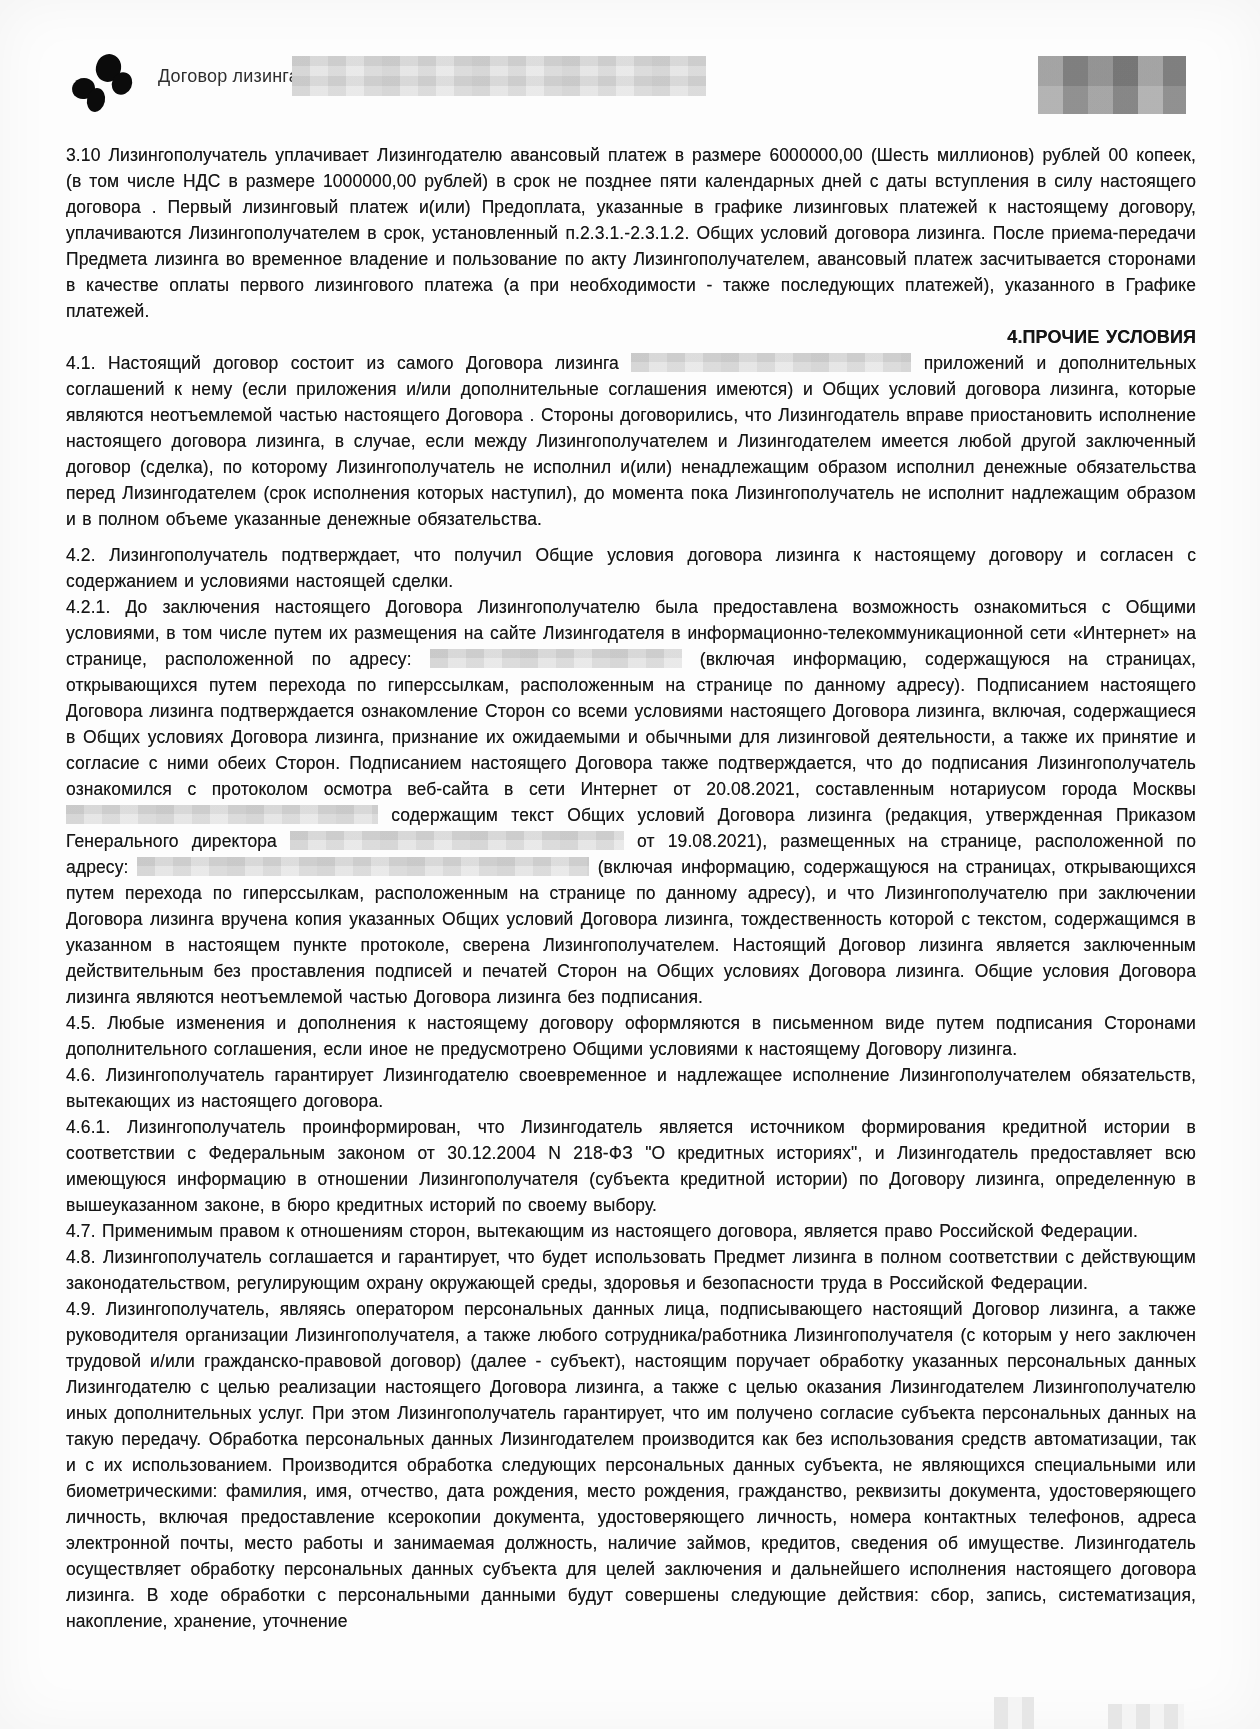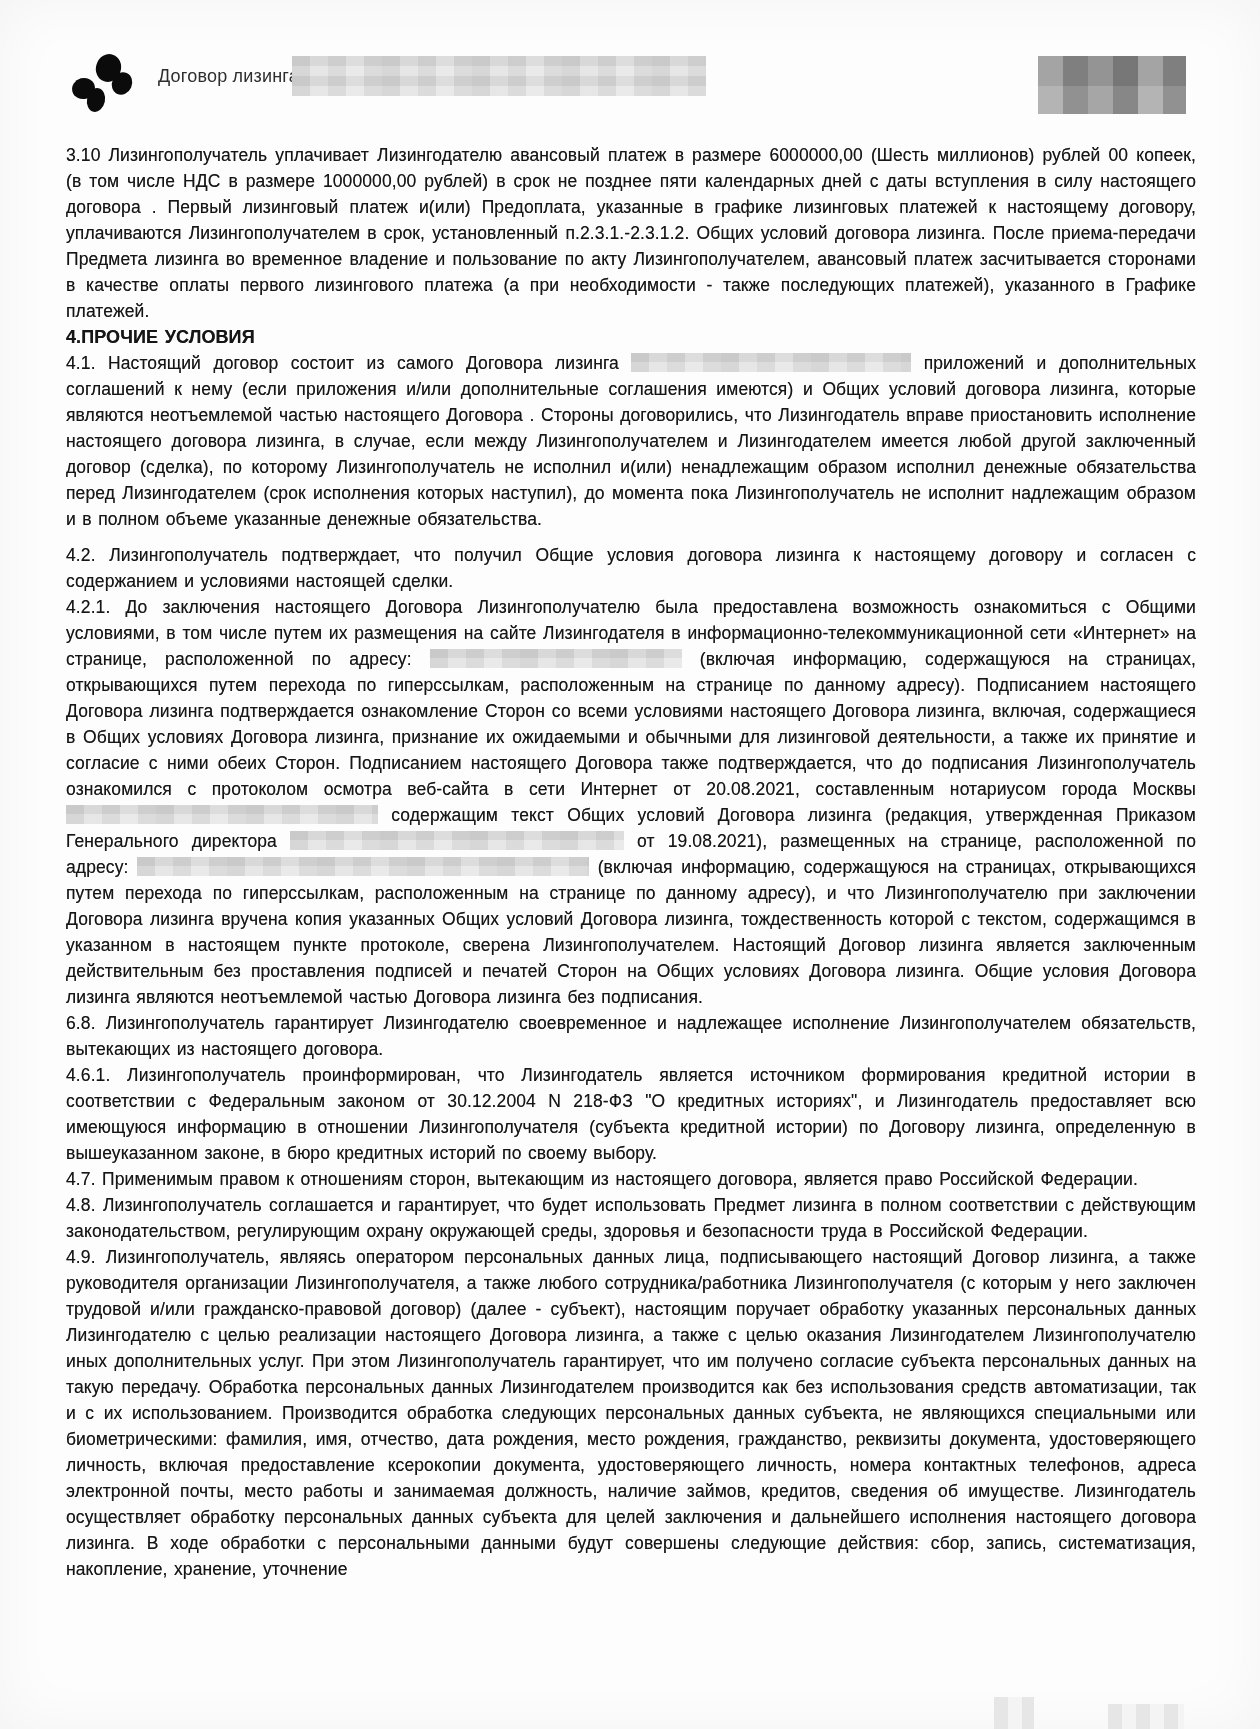--- a/index.html
+++ b/index.html
@@ -92,21 +92,21 @@
     font-size: 17.5px;
     line-height: 26px;
     letter-spacing: 0.1px;
     word-spacing: 1.5px;
     text-align: justify;
     text-shadow: 0 0 0.3px rgba(10,10,10,0.55);
   }
   .para { margin: 0; }
   .gap-before { margin-top: 10px; }
   .doc-heading {
-    text-align: left;
+    text-align: right;
     font-weight: bold;
     font-size: 18px;
     text-shadow: 0 0 0.4px rgba(10,10,10,0.7);
   }
   .redact-inline {
     display: inline-block;
     height: 19px;
     vertical-align: -3px;
   }
   
@@ -135,21 +135,22 @@
     <span class="redact redact-title"></span>
     <span class="redact-corner"></span>
   </div>
 
   <div class="doc-body">
       <p class="para"><span>3.10   Лизингополучатель уплачивает Лизингодателю авансовый платеж в размере 6000000,00 (Шесть миллионов) рублей 00 копеек, (в том числе НДС в размере 1000000,00 рублей) в срок не позднее пяти календарных дней с даты вступления в силу настоящего договора .   Первый лизинговый платеж и(или) Предоплата, указанные в графике лизинговых платежей к настоящему договору, уплачиваются Лизингополучателем в срок, установленный п.2.3.1.-2.3.1.2. Общих условий договора лизинга. После приема-передачи Предмета лизинга во временное владение и пользование по акту Лизингополучателем, авансовый платеж засчитывается сторонами в качестве оплаты первого лизингового платежа (а при необходимости - также последующих платежей), указанного в Графике платежей.</span></p>
       <div class="doc-heading"><span>4.ПРОЧИЕ УСЛОВИЯ</span></div>
       <p class="para"><span>4.1. Настоящий договор состоит из самого Договора лизинга </span><span class="redact redact-inline" style="width: 280px;"></span><span> приложений и дополнительных соглашений к нему (если приложения и/или дополнительные соглашения имеются) и Общих условий договора лизинга, которые являются неотъемлемой частью настоящего Договора . Стороны договорились, что Лизингодатель вправе приостановить исполнение настоящего договора лизинга, в случае, если между Лизингополучателем и Лизингодателем имеется любой другой заключенный договор (сделка), по которому Лизингополучатель не исполнил и(или) ненадлежащим образом исполнил денежные обязательства перед Лизингодателем (срок исполнения которых наступил), до момента пока Лизингополучатель не исполнит надлежащим образом и в полном объеме указанные денежные обязательства.</span></p>
       <p class="para gap-before"><span>4.2. Лизингополучатель подтверждает, что получил Общие условия договора лизинга к настоящему договору и согласен с содержанием и условиями настоящей сделки.</span></p>
       <p class="para"><span>4.2.1. До заключения настоящего Договора Лизингополучателю была предоставлена возможность ознакомиться с Общими условиями, в том числе путем их размещения на сайте Лизингодателя в информационно-телекоммуникационной сети «Интернет» на странице, расположенной по адресу: </span><span class="redact redact-inline" style="width: 252px;"></span><span> (включая информацию, содержащуюся на страницах, открывающихся путем перехода по гиперссылкам, расположенным на странице по данному адресу). Подписанием настоящего Договора лизинга подтверждается ознакомление Сторон со всеми условиями настоящего Договора лизинга, включая, содержащиеся в Общих условиях Договора лизинга, признание их ожидаемыми и обычными для лизинговой деятельности, а также их принятие и согласие с ними обеих Сторон. Подписанием настоящего Договора также подтверждается, что до подписания Лизингополучатель ознакомился с протоколом осмотра веб-сайта в сети Интернет  от 20.08.2021, составленным нотариусом города Москвы </span><span class="redact redact-inline" style="width: 312px;"></span><span> содержащим текст Общих условий Договора лизинга (редакция, утвержденная Приказом Генерального директора </span><span class="redact redact-inline" style="width: 334px;"></span><span> от 19.08.2021), размещенных на странице, расположенной по адресу: </span><span class="redact redact-inline" style="width: 452px;"></span><span> (включая информацию, содержащуюся на страницах, открывающихся путем перехода по гиперссылкам, расположенным на странице по данному адресу), и что Лизингополучателю при заключении Договора лизинга вручена копия указанных Общих условий Договора лизинга, тождественность которой с текстом, содержащимся в указанном в настоящем пункте протоколе, сверена Лизингополучателем. Настоящий Договор лизинга является заключенным действительным без проставления подписей и печатей Сторон на Общих условиях Договора лизинга. Общие условия Договора лизинга являются неотъемлемой частью Договора лизинга без подписания.</span></p>
-      <p class="para"><span>6.8. Лизингополучатель гарантирует Лизингодателю своевременное и надлежащее исполнение Лизингополучателем обязательств, вытекающих из настоящего договора.</span></p>
+      <p class="para"><span>4.5. Любые изменения и дополнения к настоящему договору оформляются в письменном виде путем подписания Сторонами дополнительного соглашения, если иное не предусмотрено Общими условиями к настоящему Договору лизинга.</span></p>
+      <p class="para"><span>4.6. Лизингополучатель гарантирует Лизингодателю своевременное и надлежащее исполнение Лизингополучателем обязательств, вытекающих из настоящего договора.</span></p>
       <p class="para"><span>4.6.1. Лизингополучатель проинформирован, что Лизингодатель является источником формирования кредитной истории в соответствии с Федеральным законом от 30.12.2004 N 218-ФЗ "О кредитных историях", и Лизингодатель предоставляет всю имеющуюся информацию в отношении Лизингополучателя (субъекта кредитной истории) по Договору лизинга, определенную в вышеуказанном законе, в бюро кредитных историй по своему выбору.</span></p>
       <p class="para"><span>4.7. Применимым правом к отношениям сторон, вытекающим из настоящего договора, является право Российской Федерации.</span></p>
       <p class="para"><span>4.8. Лизингополучатель соглашается и гарантирует, что будет использовать Предмет лизинга в полном соответствии с действующим законодательством, регулирующим охрану окружающей среды, здоровья и безопасности труда в Российской Федерации.</span></p>
       <p class="para"><span>4.9. Лизингополучатель, являясь оператором персональных данных лица, подписывающего настоящий Договор лизинга, а также руководителя организации Лизингополучателя, а также любого сотрудника/работника Лизингополучателя (с которым у него заключен трудовой и/или гражданско-правовой договор) (далее - субъект), настоящим поручает обработку указанных персональных данных Лизингодателю с целью реализации настоящего Договора лизинга, а также с целью оказания Лизингодателем Лизингополучателю иных дополнительных услуг. При этом Лизингополучатель гарантирует, что им получено согласие субъекта персональных данных на такую передачу. Обработка персональных данных Лизингодателем производится как без использования средств автоматизации, так и с их использованием. Производится обработка следующих персональных данных субъекта, не являющихся специальными или биометрическими: фамилия, имя, отчество, дата рождения, место рождения, гражданство, реквизиты документа, удостоверяющего личность, включая предоставление ксерокопии документа, удостоверяющего личность, номера контактных телефонов, адреса электронной почты, место работы и занимаемая должность, наличие займов, кредитов, сведения об имуществе. Лизингодатель осуществляет обработку персональных данных субъекта для целей заключения и дальнейшего исполнения настоящего договора лизинга. В ходе обработки с персональными данными будут совершены следующие действия: сбор, запись, систематизация, накопление, хранение, уточнение</span></p>
     </div>
 
   <span class="smudge smudge-1"></span>
   <span class="smudge smudge-2"></span>
 
 </div>

